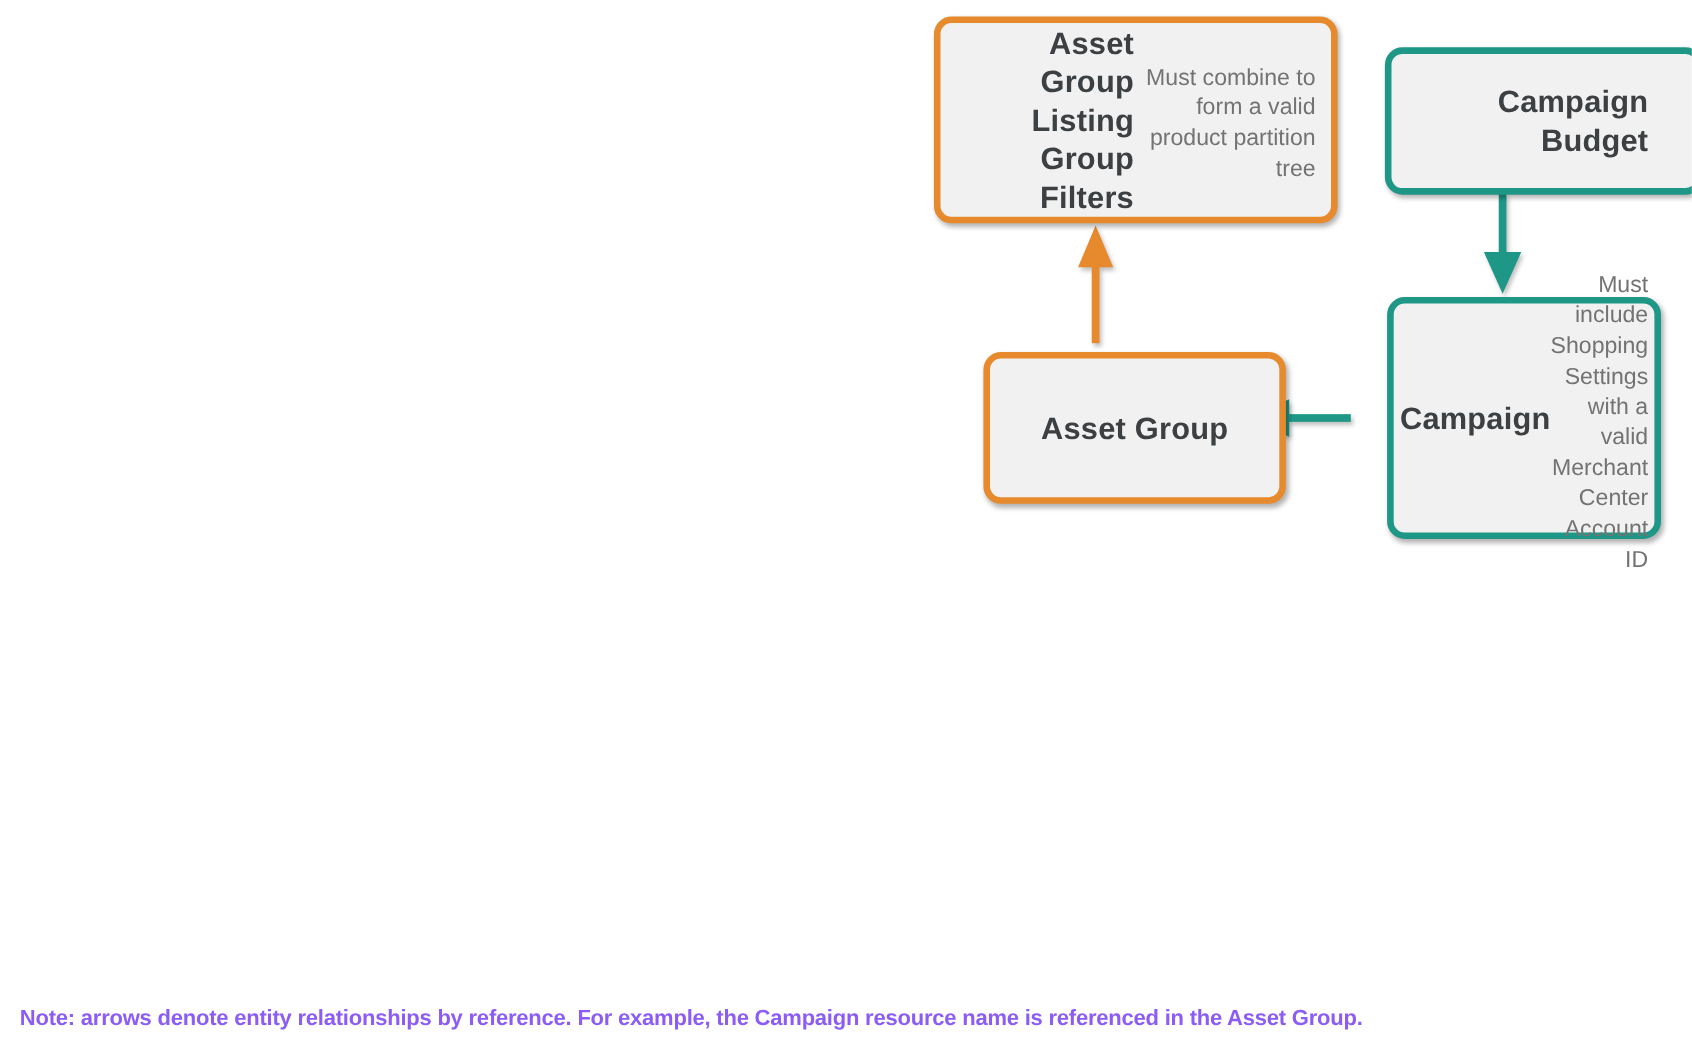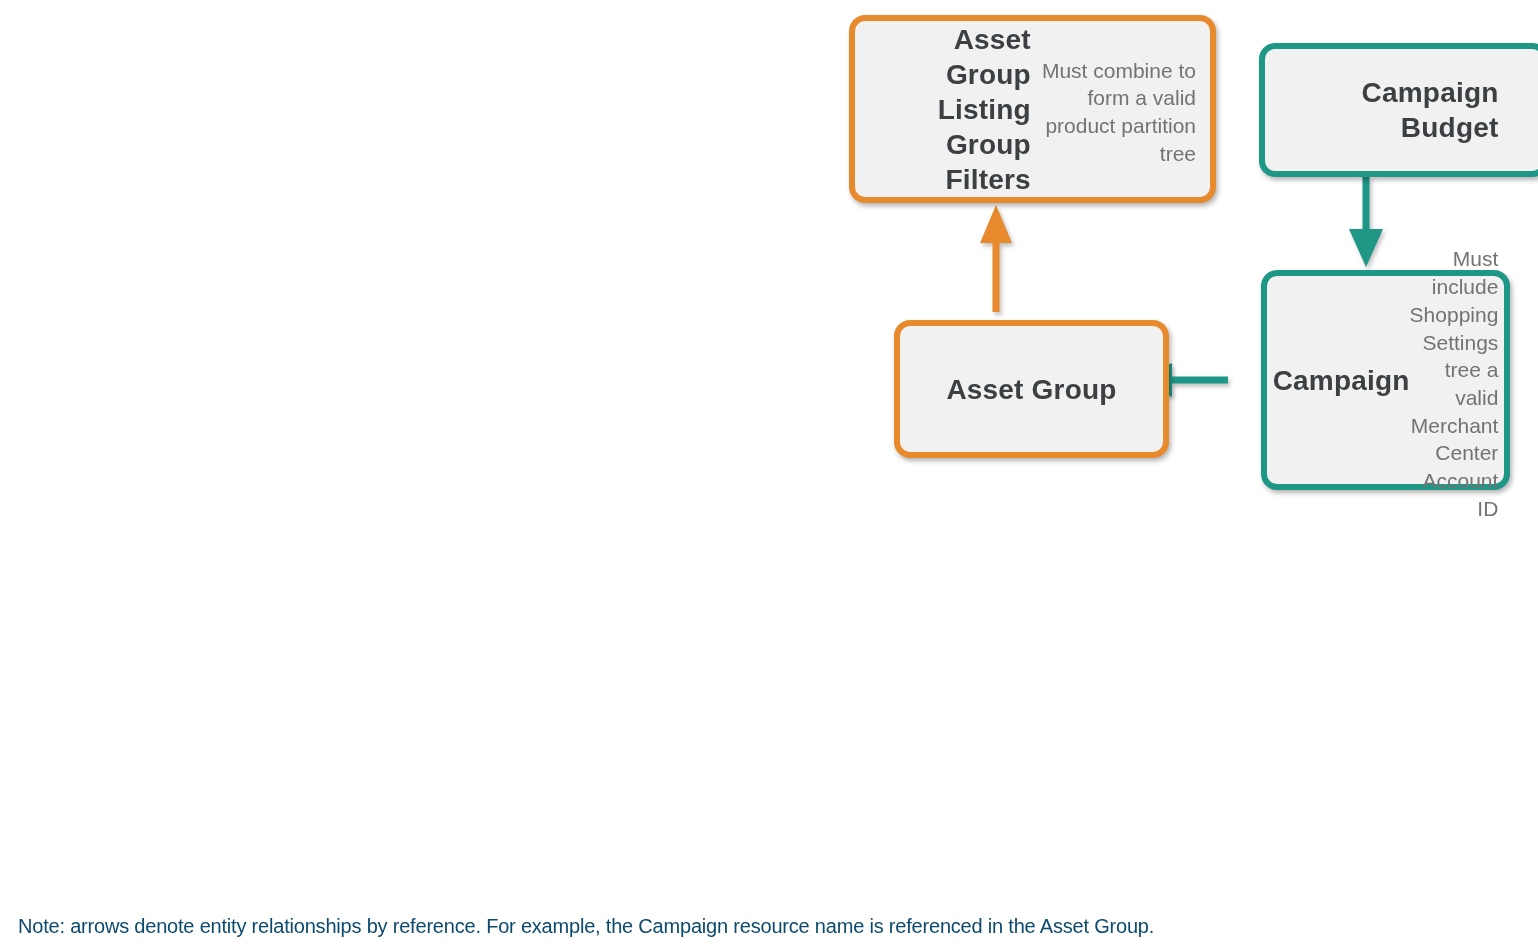--- a/index.html
+++ b/index.html
@@ -47,22 +47,22 @@
   #node-lgf .node-sub { max-width: 320px; }
   .edges-layer {
     position: absolute; left: 0; top: 0; width: 1538px; height: 948px;
     pointer-events: none;
   }
   .edges-layer .edge { filter: drop-shadow(2px 3px 2px rgba(0,0,0,0.25)); }
   .note {
     position: absolute;
     left: 18px; top: 915px;
     font-size: 20px;
-    font-weight: normal;
-    color: #0c4a6e;
+    font-weight: bold;
+    color: #8b5cf6;
     letter-spacing: -0.2px;
     white-space: nowrap;
   }
 </style>
 </head>
 <body>
 
 <div class="canvas">
 
   <svg class="edges-layer" width="1538" height="948" viewBox="0 0 1538 948">
@@ -87,21 +87,21 @@
     <div class="node-title">Asset Group Listing Group Filters</div>
     <div class="node-sub">Must combine to form a valid product partition tree</div>
   </div>
 
   <div class="node teal" id="node-budget">
     <div class="node-title">Campaign Budget</div>
   </div>
 
   <div class="node teal" id="node-campaign">
     <div class="node-title">Campaign</div>
-    <div class="node-sub">Must include Shopping Settings tree a valid Merchant Center Account ID</div>
+    <div class="node-sub">Must include Shopping Settings with a valid Merchant Center Account ID</div>
   </div>
 
   <div class="node orange" id="node-assetgroup">
     <div class="node-title">Asset Group</div>
   </div>
 
   <div class="note">Note: arrows denote entity relationships by reference. For example, the Campaign resource name is referenced in the Asset Group.</div>
 
 </div>
 

